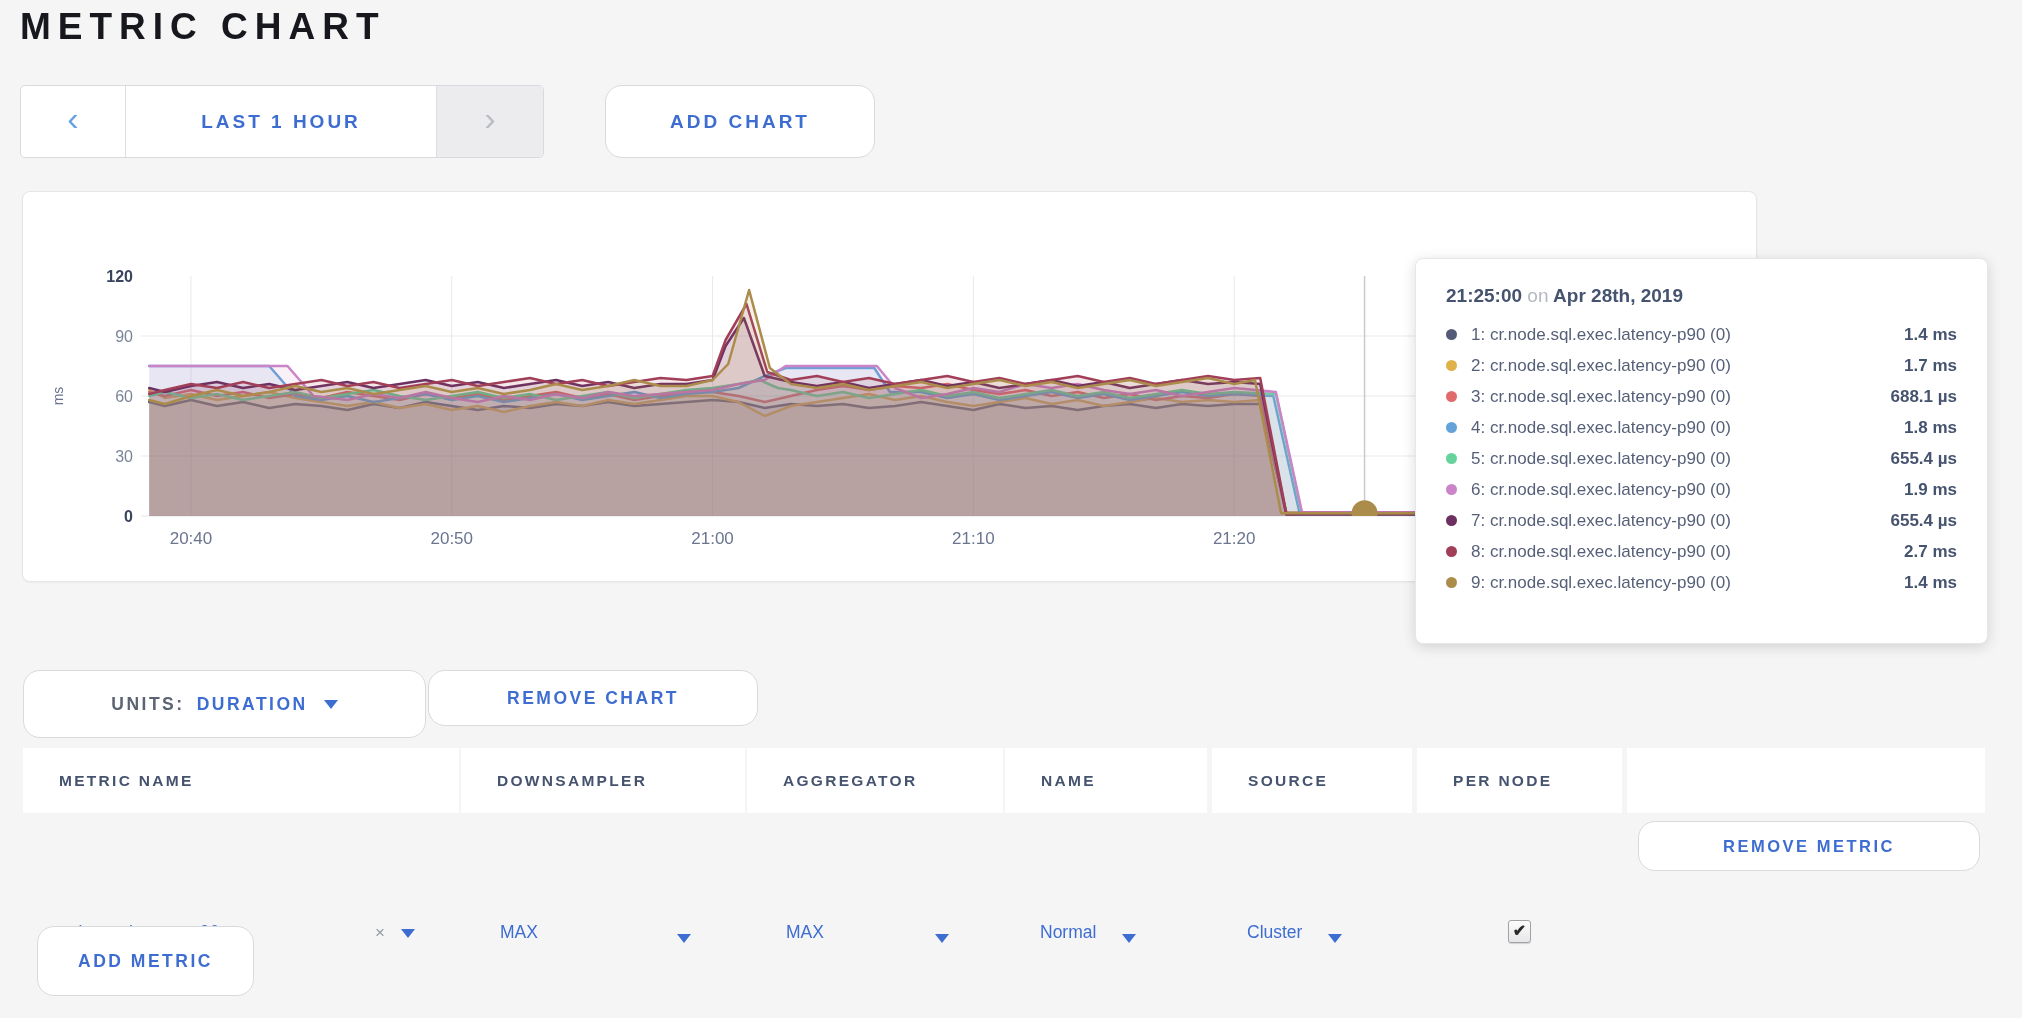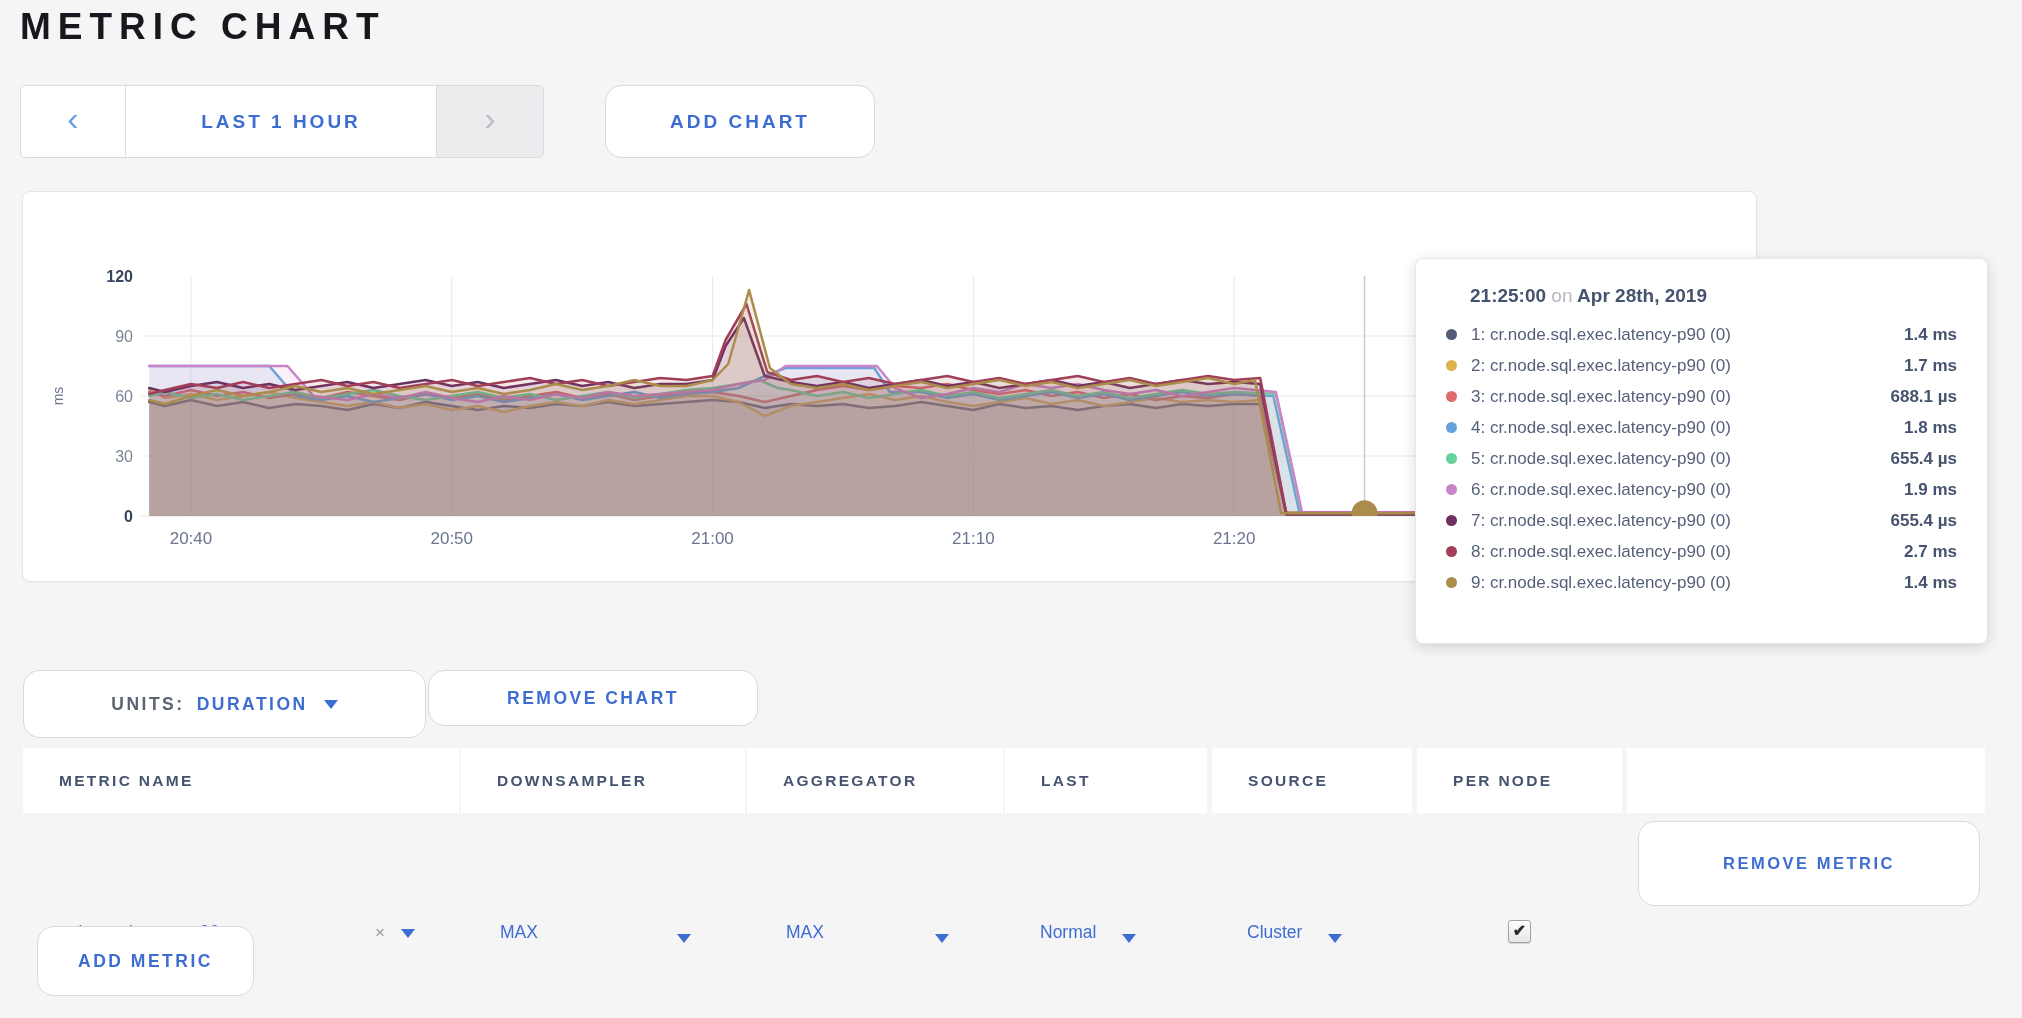--- a/index.html
+++ b/index.html
@@ -13,34 +13,34 @@
   #tw-prev{width:104px;border-right:1px solid #dcdee2;color:#66a1e4;font-size:34px;padding-bottom:6px;}
   #tw-label{width:310px;color:#3e6dd2;font-size:19px;font-weight:600;letter-spacing:3px;}
   #tw-next{width:106px;border-left:1px solid #dcdee2;background:#ececee;color:#b9bdc4;font-size:34px;padding-bottom:6px;}
   .btn{position:absolute;display:flex;align-items:center;justify-content:center;
     background:#fff;border:1px solid #d8dade;border-radius:17px;color:#3e6dd2;
     font-weight:600;letter-spacing:3px;cursor:pointer;box-sizing:border-box;}
   #add-chart-btn{left:605px;top:85px;width:270px;height:73px;font-size:19px;}
   #units-btn{left:23px;top:670px;width:403px;height:68px;font-size:17.5px;letter-spacing:2.5px;}
   #units-btn .units-prefix{color:#5c6372;margin-right:12px;}
   #remove-chart-btn{left:428px;top:670px;width:330px;height:56px;font-size:17.5px;letter-spacing:2.5px;}
-  #remove-metric-btn{left:1638px;top:821px;width:342px;height:85px;font-size:16.5px;letter-spacing:2.5px;}
+  #remove-metric-btn{left:1638px;top:821px;width:342px;height:50px;font-size:16.5px;letter-spacing:2.5px;}
   #add-metric-btn{left:37px;top:926px;width:217px;height:70px;font-size:17.5px;letter-spacing:2.5px;}
   .caret{width:0;height:0;border-left:7px solid transparent;border-right:7px solid transparent;
     border-top:9px solid #3e6dd2;display:inline-block;}
   #units-btn .caret{margin-left:16px;}
   
   #chart-card{position:absolute;left:22px;top:191px;width:1733px;height:389px;background:#fff;
     border:1px solid #e5e5e8;border-radius:8px;box-shadow:0 1px 2px rgba(0,0,0,0.04);}
   #chart-svg{position:absolute;left:0;top:0;}
   
   #chart-tooltip{position:absolute;left:1415px;top:258px;width:573px;height:386px;box-sizing:border-box;
     background:#fff;border:1px solid #e7e7e9;border-radius:8px;box-shadow:0 3px 14px rgba(0,0,0,0.14);
     padding:26px 30px 24px 30px;}
-  #tooltip-title{font-size:19px;font-weight:600;color:#46536e;margin-bottom:12px;margin-left:24px;}
+  #tooltip-title{font-size:19px;font-weight:600;color:#46536e;margin-bottom:12px;}
   #tooltip-title .on-word{color:#b5b9c1;font-weight:400;}
   .tt-row{display:flex;align-items:center;height:31px;font-size:17px;}
   .tt-dot{width:11px;height:11px;border-radius:50%;margin-right:14px;flex:0 0 auto;}
   .tt-label{flex:1;color:#555f78;font-weight:500;}
   .tt-value{color:#46536e;font-weight:600;white-space:nowrap;padding-left:8px;}
   
   .th-cell{position:absolute;top:748px;height:65px;background:#fff;display:flex;align-items:center;
     padding-left:36px;box-sizing:border-box;color:#46536e;font-size:15.5px;font-weight:700;letter-spacing:2.3px;}
   .row-cell{position:absolute;top:846px;height:97px;display:flex;align-items:flex-end;box-sizing:border-box;
     color:#3e6dd2;font-size:17.5px;}
@@ -186,21 +186,21 @@
 <div class="btn" id="units-btn">
   <span class="units-prefix">UNITS:</span>
   <span>DURATION</span>
   <span class="caret"></span>
 </div>
 <div class="btn" id="remove-chart-btn">REMOVE CHART</div>
 
 <div class="th-cell" style="left:23px;width:436px;">METRIC NAME</div>
 <div class="th-cell" style="left:461px;width:284px;">DOWNSAMPLER</div>
 <div class="th-cell" style="left:747px;width:256px;">AGGREGATOR</div>
-<div class="th-cell" style="left:1005px;width:202px;">LAST</div>
+<div class="th-cell" style="left:1005px;width:202px;">NAME</div>
 <div class="th-cell" style="left:1212px;width:200px;">SOURCE</div>
 <div class="th-cell" style="left:1417px;width:205px;">PER NODE</div>
 <div class="th-cell" style="left:1627px;width:358px;"></div>
 
 <div class="row-cell" id="cell-metric-name" style="left:23px;width:436px;">
   <span>sql.exec.latency-p90</span>
   <span id="metric-name-right">
     <span id="metric-close">×</span>
     <span class="caret"></span>
   </span>

